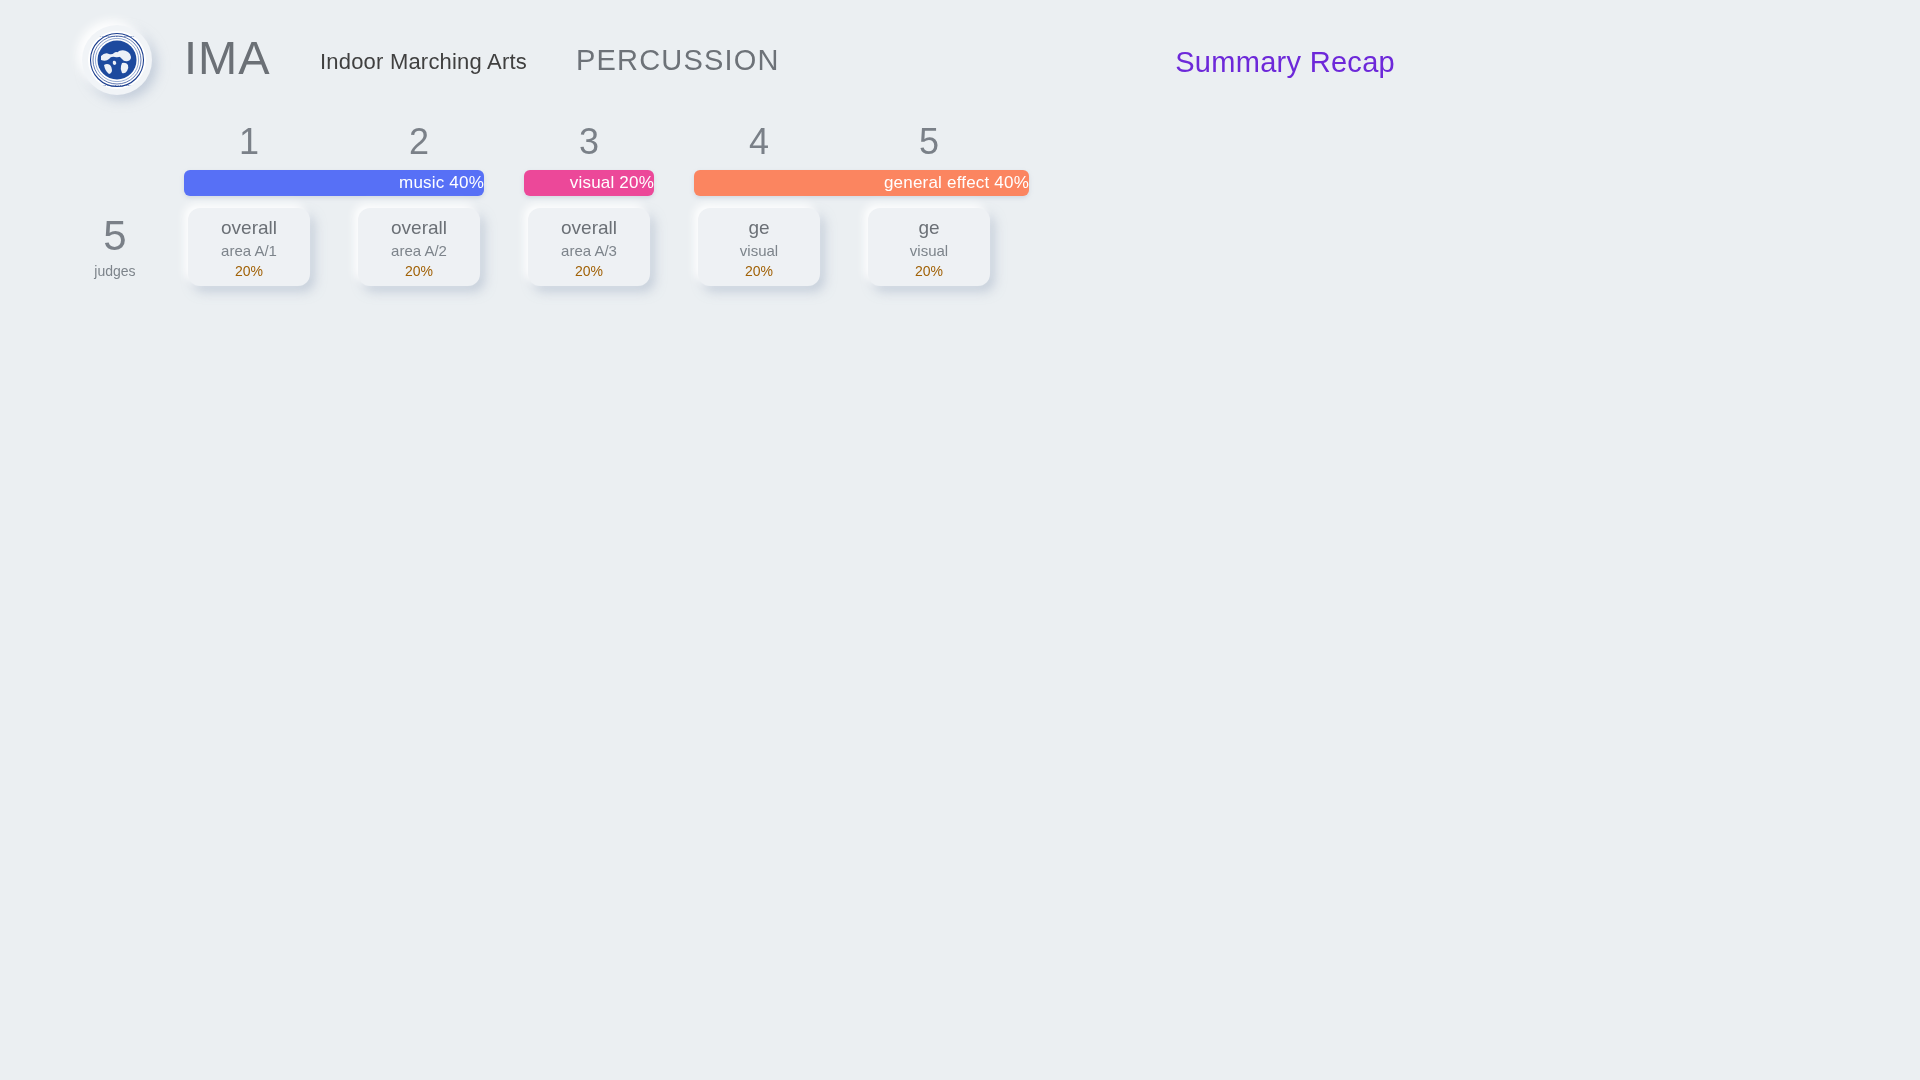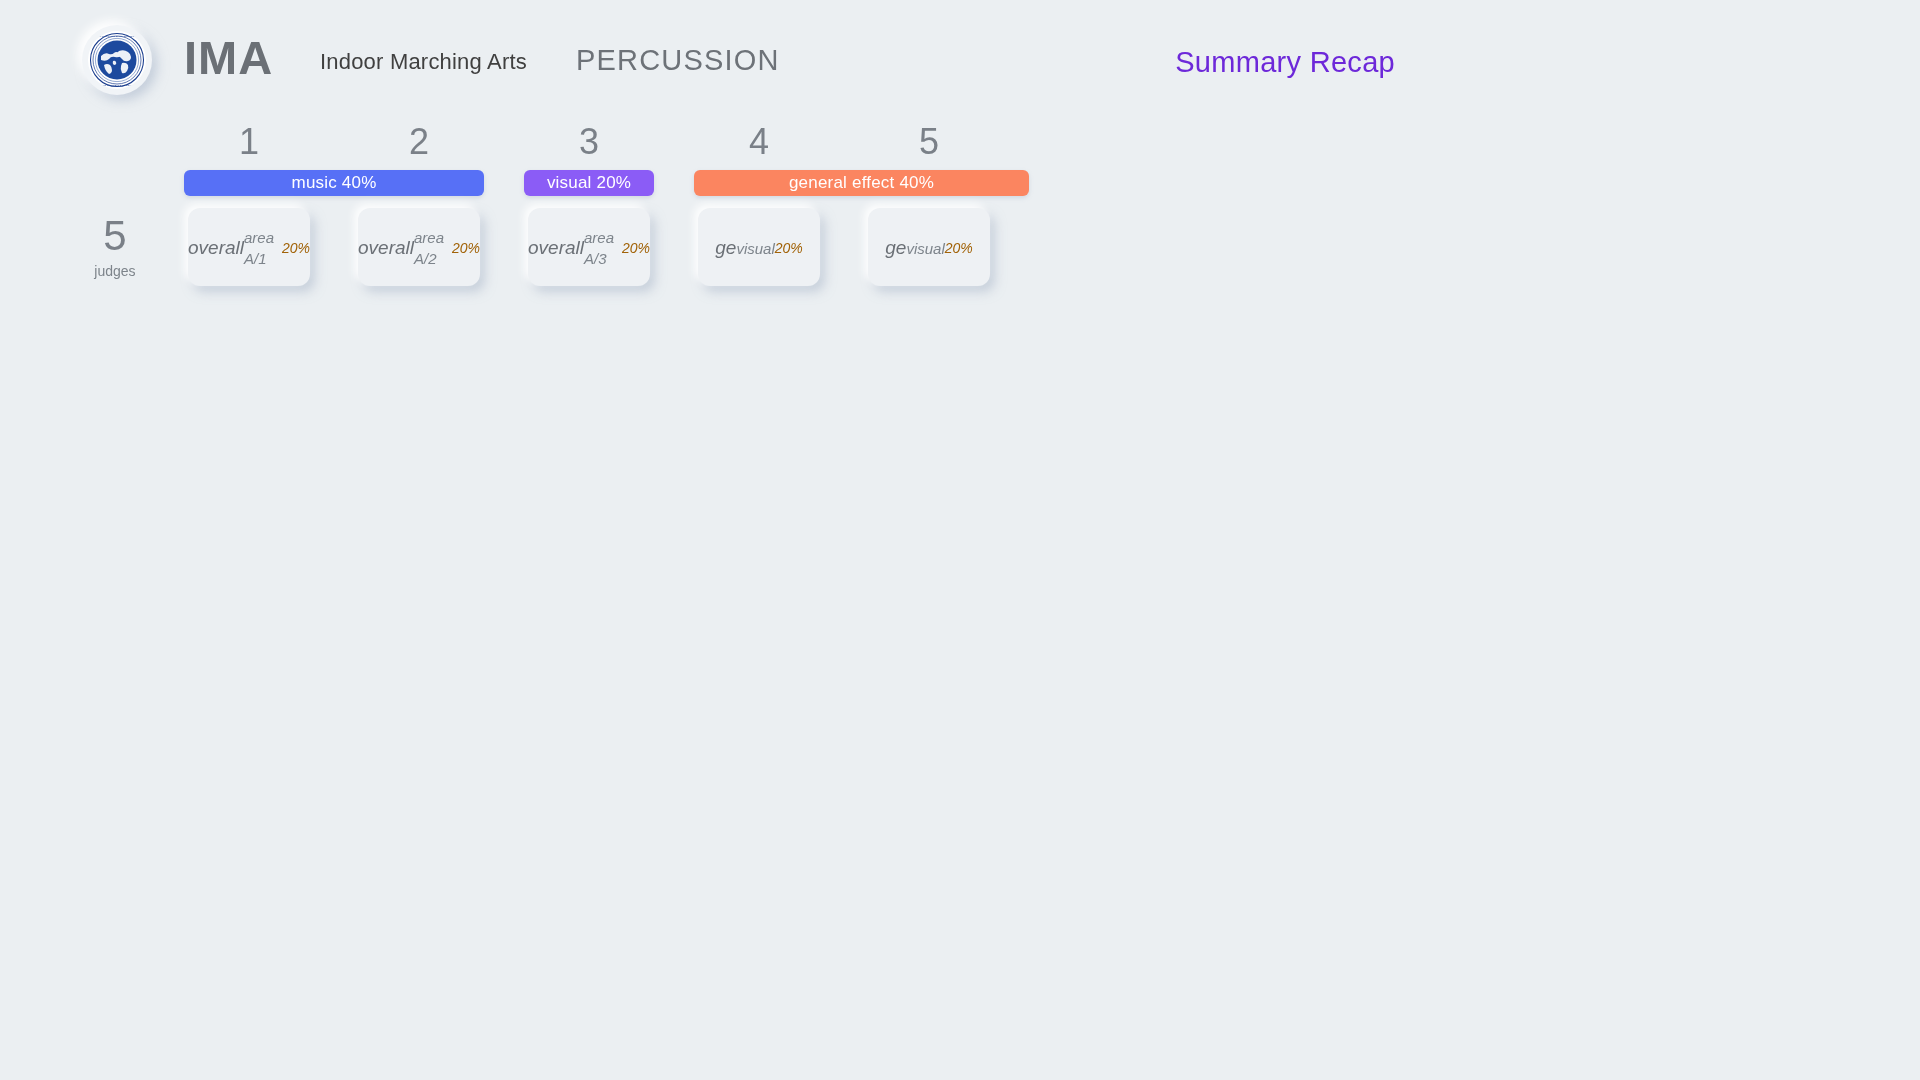--- a/index.html
+++ b/index.html
@@ -52,21 +52,21 @@
     overflow: hidden;
   }
 
   .brand-abbr {
     position: absolute;
     left: 184px;
     top: 28px;
     font-size: 47px;
     letter-spacing: 1px;
     color: #6b7076;
-    font-weight: 700;
+    font-weight: 400;
     line-height: 60px;
   }
 
   .brand-full {
     position: absolute;
     left: 320px;
     top: 47px;
     font-size: 22px;
     color: #404040;
     letter-spacing: 0.2px;
@@ -120,40 +120,39 @@
   }
 
   .caption-bar {
     position: absolute;
     height: 26px;
     border-radius: 6px;
     color: #ffffff;
     font-size: 17px;
     display: flex;
     align-items: center;
-    justify-content: center;
+    justify-content: flex-end;
     letter-spacing: 0.2px;
     box-shadow: 0 2px 4px rgba(163,177,198,0.35);
   }
 
   .judge-card {
     position: absolute;
     width: 122px;
     height: 78px;
     border-radius: 12px;
     background: #eef1f4;
     box-shadow: -4px -4px 9px rgba(255,255,255,0.95),
                  5px  6px 11px rgba(163,177,198,0.50);
     display: flex;
-    flex-direction: row;
+    flex-direction: column;
     align-items: center;
     justify-content: center;
     box-sizing: border-box;
     padding-top: 2px;
-    font-style: italic;
   }
   .jc-title {
     font-size: 19px;
     color: #6b7076;
     line-height: 24px;
   }
   .jc-sub {
     font-size: 15px;
     color: #7d848b;
     line-height: 21px;
@@ -229,21 +228,21 @@
       <div class="judge-number" style="left: 188px; width: 122px;">1</div>
       <div class="judge-number" style="left: 358px; width: 122px;">2</div>
       <div class="judge-number" style="left: 528px; width: 122px;">3</div>
       <div class="judge-number" style="left: 698px; width: 122px;">4</div>
       <div class="judge-number" style="left: 868px; width: 122px;">5</div>
     </div>
   <div id="caption-bars">
       <div class="caption-bar" style="left: 184px; width: 300px; top: 52px; background: rgb(87, 112, 246);">
         <span>music 40%</span>
       </div>
-      <div class="caption-bar" style="left: 524px; width: 130px; top: 52px; background: #8b5cf6;">
+      <div class="caption-bar" style="left: 524px; width: 130px; top: 52px; background: #ec4899;">
         <span>visual 20%</span>
       </div>
       <div class="caption-bar" style="left: 694px; width: 335px; top: 52px; background: rgb(251, 133, 96);">
         <span>general effect 40%</span>
       </div>
     </div>
   <div id="judge-cards">
       <div class="judge-card" style="left: 188px; top: 90px;">
         <div class="jc-title">overall</div>
         <div class="jc-sub">area A/1</div>

